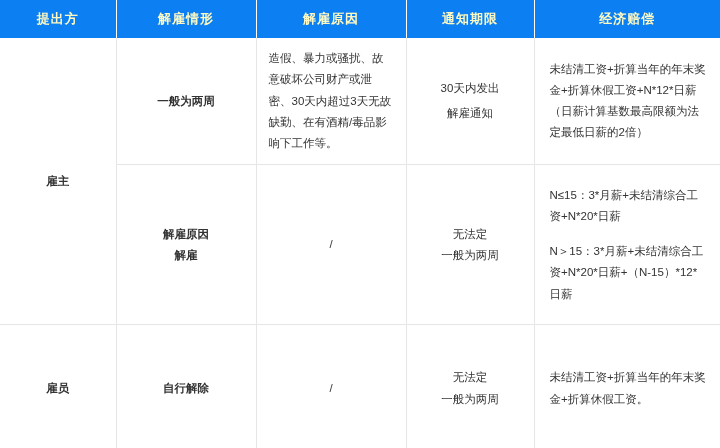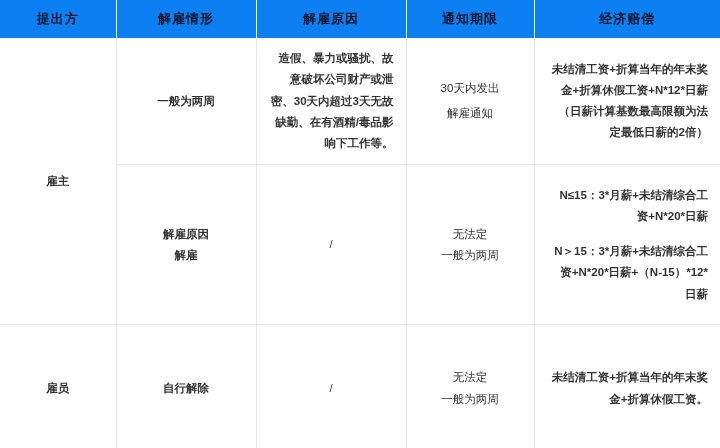--- a/index.html
+++ b/index.html
@@ -19,21 +19,21 @@
     height: 448px;
     box-sizing: border-box;
   }
   table.matrix {
     width: 720px;
     border-collapse: collapse;
     table-layout: fixed;
   }
   table.matrix th {
     background: #0c7ff2;
-    color: #0f172a;
+    color: #fef9c3;
     font-size: 13px;
     font-weight: bold;
     height: 36px;
     text-align: center;
     vertical-align: middle;
     border-right: 1px solid #ffffff;
     letter-spacing: 1px;
   }
   table.matrix th:last-child {
     border-right: none;
@@ -73,22 +73,21 @@
     font-size: 13px;
     color: #1a1a1a;
     margin-top: 46px;
   }
   .cell-notice {
     text-align: center;
     font-size: 11.5px;
     color: #333333;
   }
   .cell-text {
-    text-align: right;
-    font-weight: bold;
+    text-align: left;
   }
   .cell-dash {
     text-align: center;
     font-size: 13px;
     color: #333333;
   }
   .para { margin: 0; }
   .para + .para { margin-top: 14px; }
 </style>
 </head>

